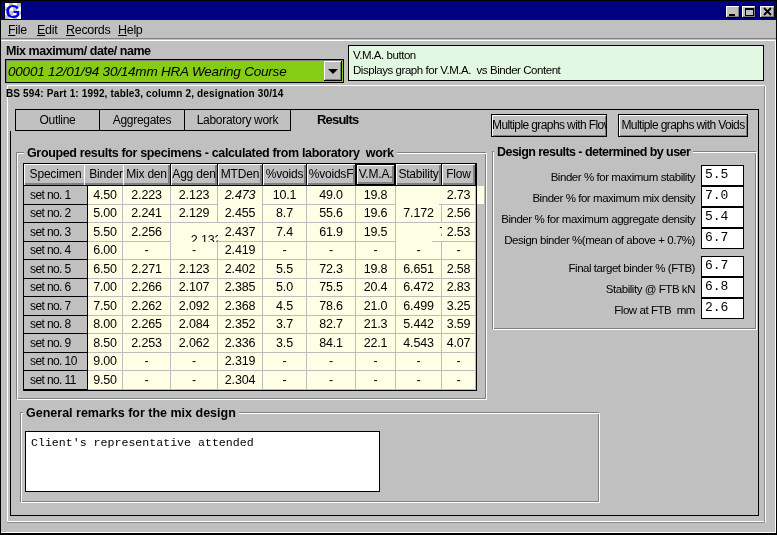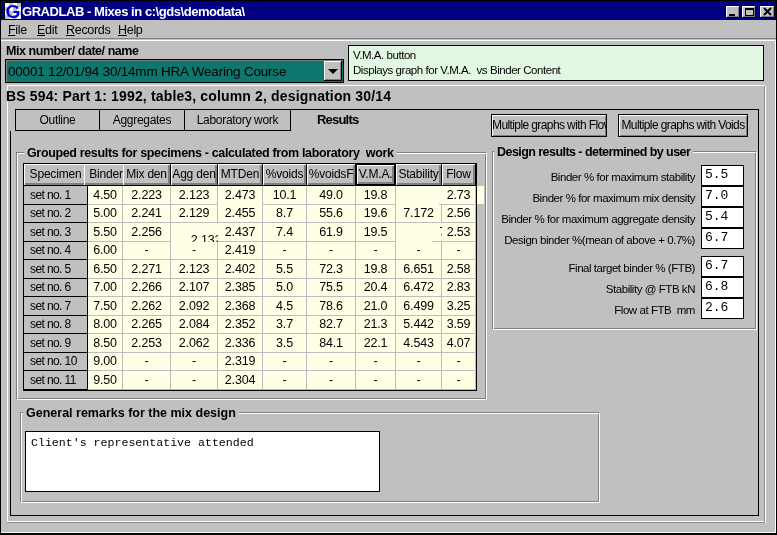--- a/index.html
+++ b/index.html
@@ -36,22 +36,23 @@
   background:#c0c0c0; border-bottom:1px solid #808080;
   font-size:12.5px; letter-spacing:-0.3px; color:#000;
 }
 #menubar span { position:absolute; top:3px; }
 #menubar u { text-decoration:underline; }
 .whline { position:absolute; background:#fff; }
 .label { position:absolute; font-weight:bold; font-size:12.5px; letter-spacing:-0.45px; color:#000; white-space:pre; }
 
 #combo {
   position:absolute; left:5px; top:59px; width:339px; height:24px;
-  background:#0f766e; border:1px solid #000;
+  background:#84cc16; border:1px solid #000;
   box-shadow: inset 1px 1px 0 #808080;
+  font-style: italic;
 }
 #combotext { position:absolute; left:2px; top:4px; font-size:13.5px; letter-spacing:-0.2px; white-space:pre; }
 #combobtn {
   position:absolute; right:1px; top:1px; width:18px; height:20px;
   background:#c0c0c0;
   box-shadow: inset -1px -1px 0 #000, inset 1px 1px 0 #fff, inset -2px -2px 0 #808080;
 }
 #combobtn .tri {
   position:absolute; left:4px; top:8px; width:0; height:0;
   border-left:5px solid transparent; border-right:5px solid transparent;
@@ -122,21 +123,20 @@
     <rect x="1" y="1" width="4" height="4" fill="#fff"></rect>
       <rect x="9" y="1" width="4" height="4" fill="#fff"></rect>
     <rect x="5" y="5" width="4" height="4" fill="#fff"></rect>
       <rect x="13" y="5" width="4" height="4" fill="#fff"></rect>
     <rect x="1" y="9" width="4" height="4" fill="#fff"></rect>
       <rect x="9" y="9" width="4" height="4" fill="#fff"></rect>
     <rect x="5" y="13" width="4" height="4" fill="#fff"></rect>
       <rect x="13" y="13" width="4" height="4" fill="#fff"></rect>
     <text x="9" y="15.5" font-family="Liberation Sans" font-size="19" font-weight="bold" fill="#0000f0" text-anchor="middle">G</text>
   </svg>
-  <div id="titletext">GRADLAB - Mixes in c:\gds\demodata\</div>
   <div class="tbtn" style="left:724px;width:15px;">
     <div style="position:absolute;left:3px;top:8px;width:6px;height:2px;background:#000"></div>
   </div>
   <div class="tbtn" style="left:740px;width:15px;">
     <div style="position:absolute;left:3px;top:2px;width:9px;height:8px;border:1px solid #000;border-top:2px solid #000"></div>
   </div>
   <div class="tbtn" style="left:758px;width:16px;">
     <svg width="15" height="11" style="position:absolute;left:0;top:0">
         <path d="M4 2 L11 9 M11 2 L4 9" stroke="#000" stroke-width="1.8"></path>
       </svg>
@@ -153,30 +153,30 @@
 
 <div class="whline" style="left:7px;top:85px;width:758px;height:1px"></div>
 <div class="whline" style="left:7px;top:86px;width:1px;height:436px"></div>
 <div class="whline" style="left:7px;top:521px;width:757px;height:1px"></div>
 <div style="position:absolute;background:#8a8a8a;left:7px;top:522px;width:759px;height:1px"></div>
 <div style="position:absolute;background:#8a8a8a;left:764px;top:86px;width:1px;height:436px"></div>
 <div class="whline" style="left:765px;top:86px;width:1px;height:437px"></div>
 <div class="whline" style="left:1px;top:532px;width:775px;height:1px"></div>
 <div class="whline" style="left:775px;top:41px;width:1px;height:491px"></div>
 
-<div class="label" style="left:6px;top:44px;">Mix number/ date/ name</div>
+<div class="label" style="left:6px;top:44px;">Mix maximum/ date/ name</div>
 <div id="combo">
   <div id="combotext">00001 12/01/94 30/14mm HRA Wearing Course</div>
   <div id="combobtn">
       <div class="tri"></div>
     </div>
 </div>
 <div id="greenbox">V.M.A. button
 Displays graph for V.M.A.  vs Binder Content</div>
-<div class="label" style="left:6px;top:88px;font-size:14px;letter-spacing:0.15px;">BS 594: Part 1: 1992, table3, column 2, designation 30/14</div>
+<div class="label" style="left:6px;top:88px;font-size:10px;letter-spacing:0.15px;">BS 594: Part 1: 1992, table3, column 2, designation 30/14</div>
 
 <div class="blk" style="left:290px;top:109px;width:469px;height:1px"></div>
 <div class="blk" style="left:758px;top:109px;width:1px;height:407px"></div>
 <div class="blk" style="left:10px;top:515px;width:749px;height:1px"></div>
 <div class="blk" style="left:10px;top:131px;width:1px;height:384px"></div>
 
 <div class="tab" style="left:15px;width:85px;">Outline</div>
 <div class="tab" style="left:99px;width:86px;">Aggregates</div>
 <div class="tab" style="left:184px;width:107px;">Laboratory work</div>
 <div class="label" style="left:317px;top:112px;font-size:13px;letter-spacing:-0.8px;">Results</div>
@@ -197,21 +197,21 @@
     <div class="hcell" style="left:194px;width:45px;">MTDen</div>
     <div class="hcell" style="left:239px;width:44px;">%voids</div>
     <div class="hcell" style="left:283px;width:49px;">%voidsF</div>
     <div class="hcell" style="left:332px;width:40px;box-shadow: inset 0 0 0 1px #000, inset 2px 2px 0 #fff, inset -3px -3px 0 #808080;">V.M.A.</div>
     <div class="hcell" style="left:372px;width:46px;">Stability</div>
     <div class="hcell" style="left:418px;width:34px;">Flow</div>
     <div class="scell" style="top:22px;height:19px;line-height:18px;">set no. 1</div>
     <div class="dcell" style="left:64px;top:22px;width:35px;height:19px;line-height:18px;">4.50</div>
     <div class="dcell" style="left:99px;top:22px;width:48px;height:19px;line-height:18px;">2.223</div>
     <div class="dcell" style="left:147px;top:22px;width:47px;height:19px;line-height:18px;">2.123</div>
-    <div class="dcell" style="left:194px;top:22px;width:45px;height:31px;line-height:18px;">2.473</div>
+    <div class="dcell" style="left:194px;top:22px;width:45px;height:31px;line-height:18px;font-style:italic;">2.473</div>
     <div class="dcell" style="left:239px;top:22px;width:44px;height:19px;line-height:18px;">10.1</div>
     <div class="dcell" style="left:283px;top:22px;width:49px;height:19px;line-height:18px;">49.0</div>
     <div class="dcell" style="left:332px;top:22px;width:40px;height:19px;line-height:18px;">19.8</div>
     <div class="dcell" style="left:372px;top:22px;width:46px;height:19px;line-height:18px;margin-left:43px;">6.879</div>
     <div class="dcell" style="left:418px;top:22px;width:34px;height:19px;line-height:18px;">2.73</div>
     <div class="scell" style="top:41px;height:18px;line-height:17px;">set no. 2</div>
     <div class="dcell" style="left:64px;top:41px;width:35px;height:18px;line-height:17px;">5.00</div>
     <div class="dcell" style="left:99px;top:41px;width:48px;height:18px;line-height:17px;">2.241</div>
     <div class="dcell" style="left:147px;top:41px;width:47px;height:18px;line-height:17px;">2.129</div>
     <div class="dcell" style="left:194px;top:41px;width:45px;height:18px;line-height:17px;">2.455</div>

